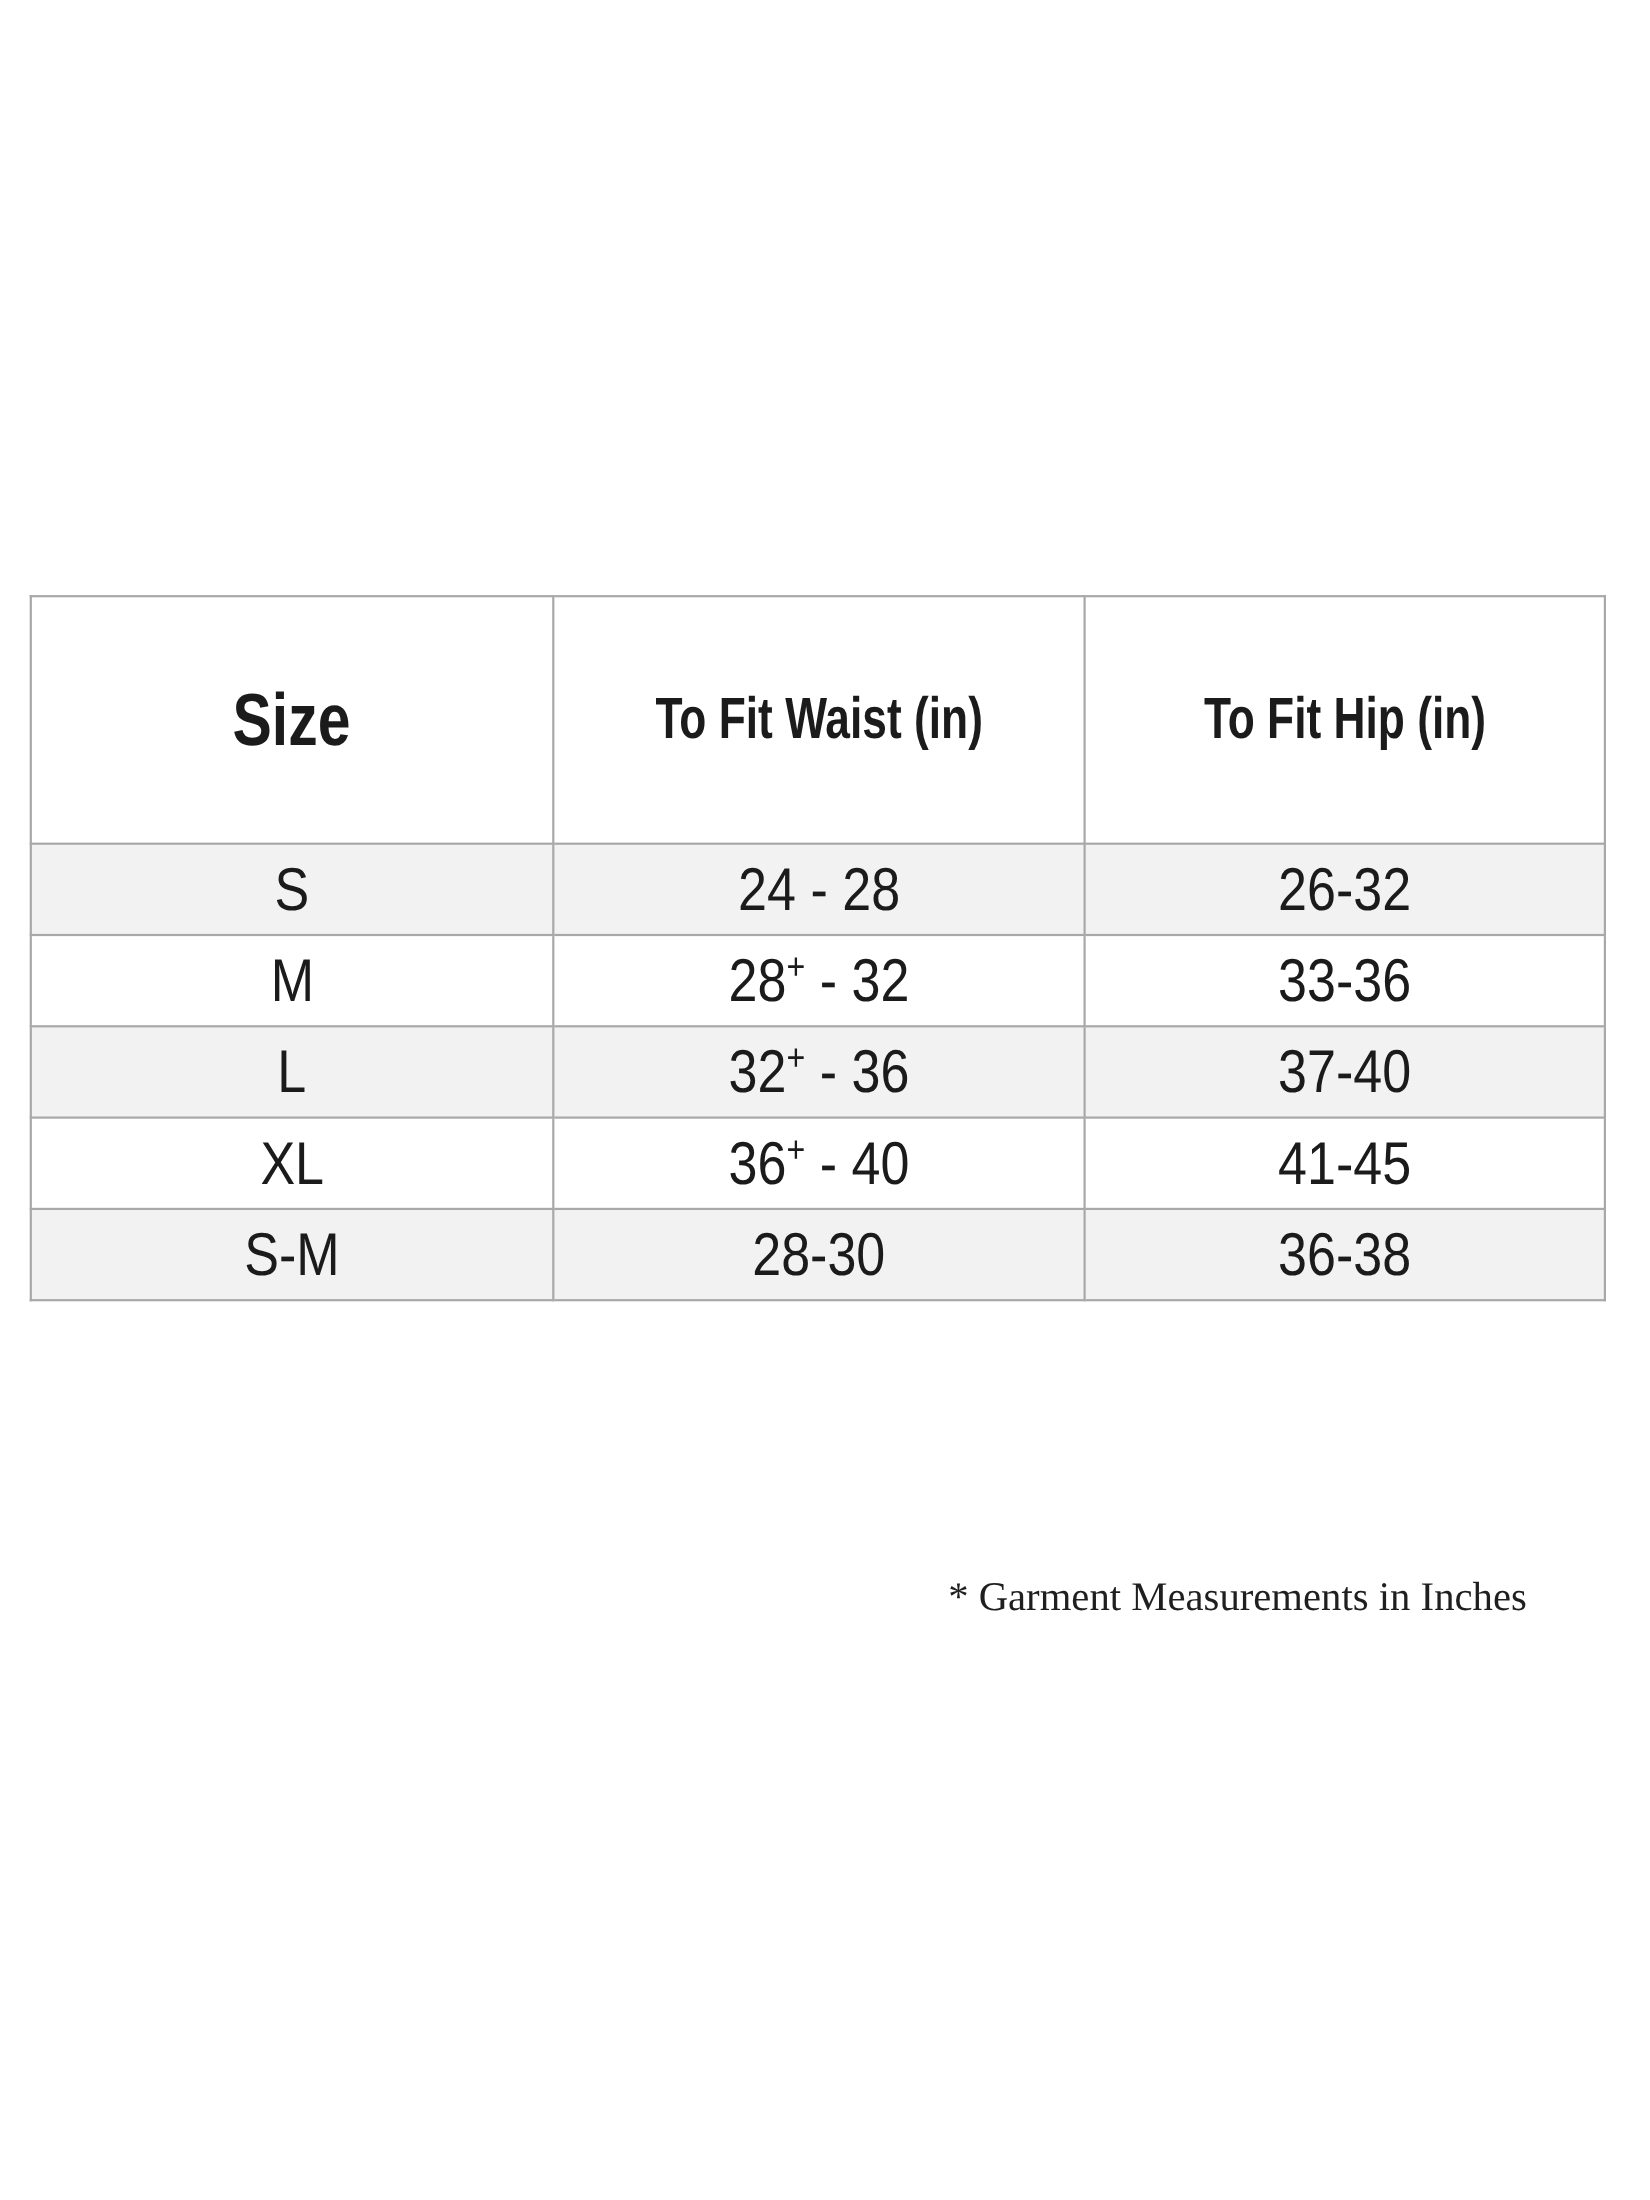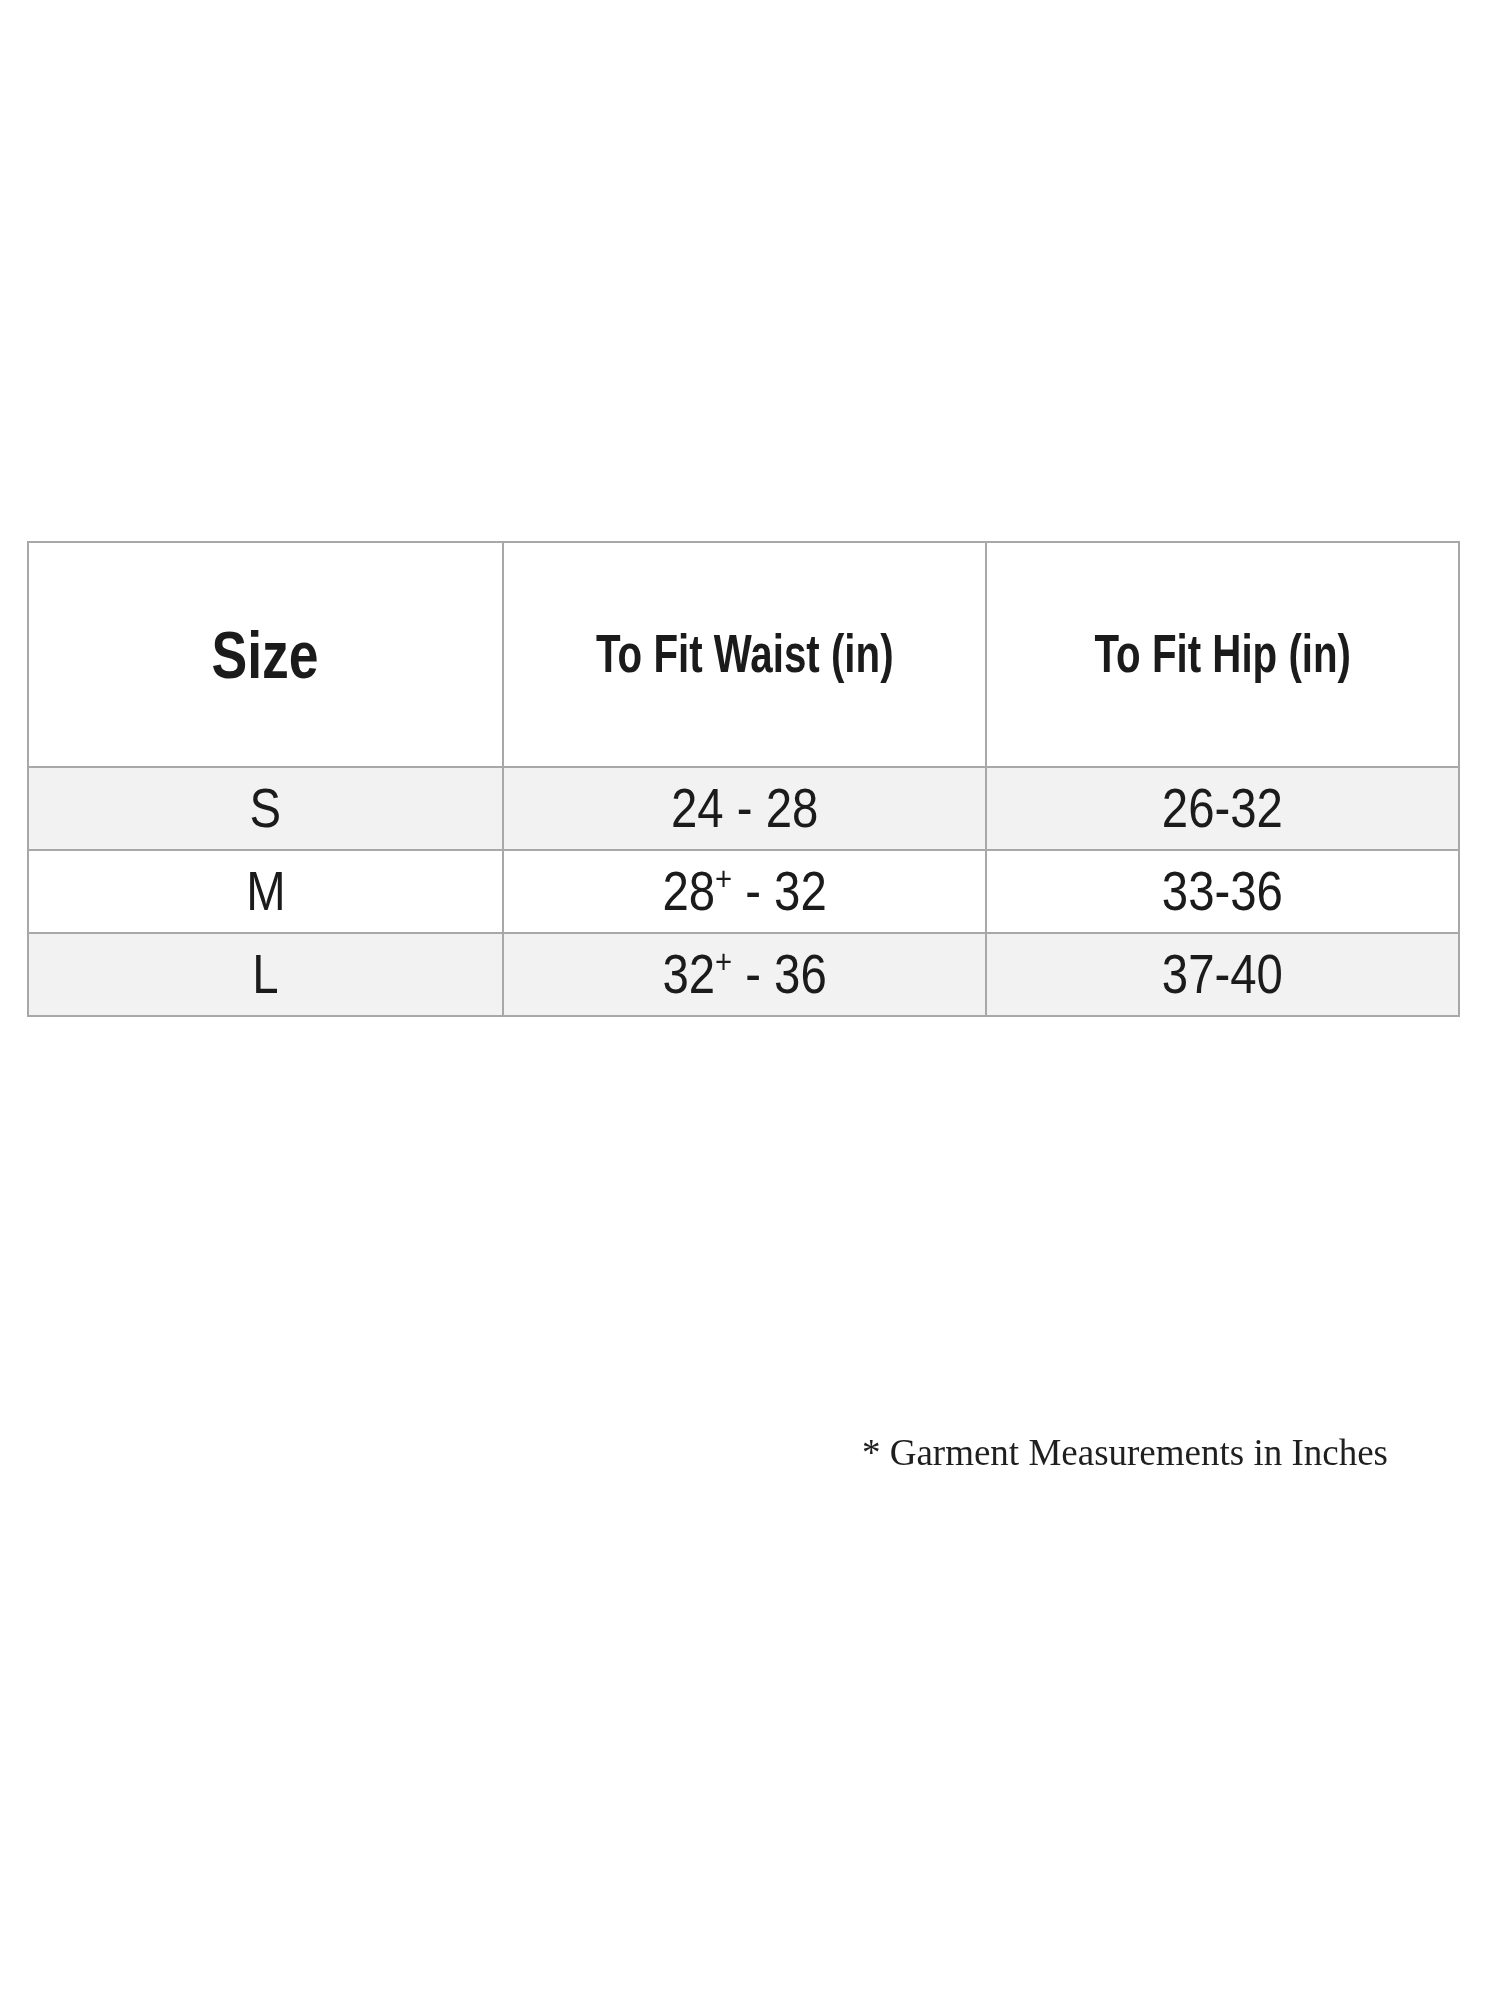--- a/index.html
+++ b/index.html
@@ -103,18 +103,28 @@
       <tr>
         <td><span class="val">M</span></td>
         <td><span class="val"><span>28</span><span class="sup">+</span><span> - 32</span></span></td>
         <td><span class="val">33-36</span></td>
       </tr>
       <tr>
         <td><span class="val">L</span></td>
         <td><span class="val"><span>32</span><span class="sup">+</span><span> - 36</span></span></td>
         <td><span class="val">37-40</span></td>
       </tr>
+      <tr>
+        <td><span class="val">XL</span></td>
+        <td><span class="val"><span>36</span><span class="sup">+</span><span> - 40</span></span></td>
+        <td><span class="val">41-45</span></td>
+      </tr>
+      <tr>
+        <td><span class="val">S-M</span></td>
+        <td><span class="val"><span>28-30</span><span class="sup"></span><span></span></span></td>
+        <td><span class="val">36-38</span></td>
+      </tr>
     </tbody>
   </table>
 
   <div class="footnote">* Garment Measurements in Inches</div>
 
 </div>
 
 </body></html>

